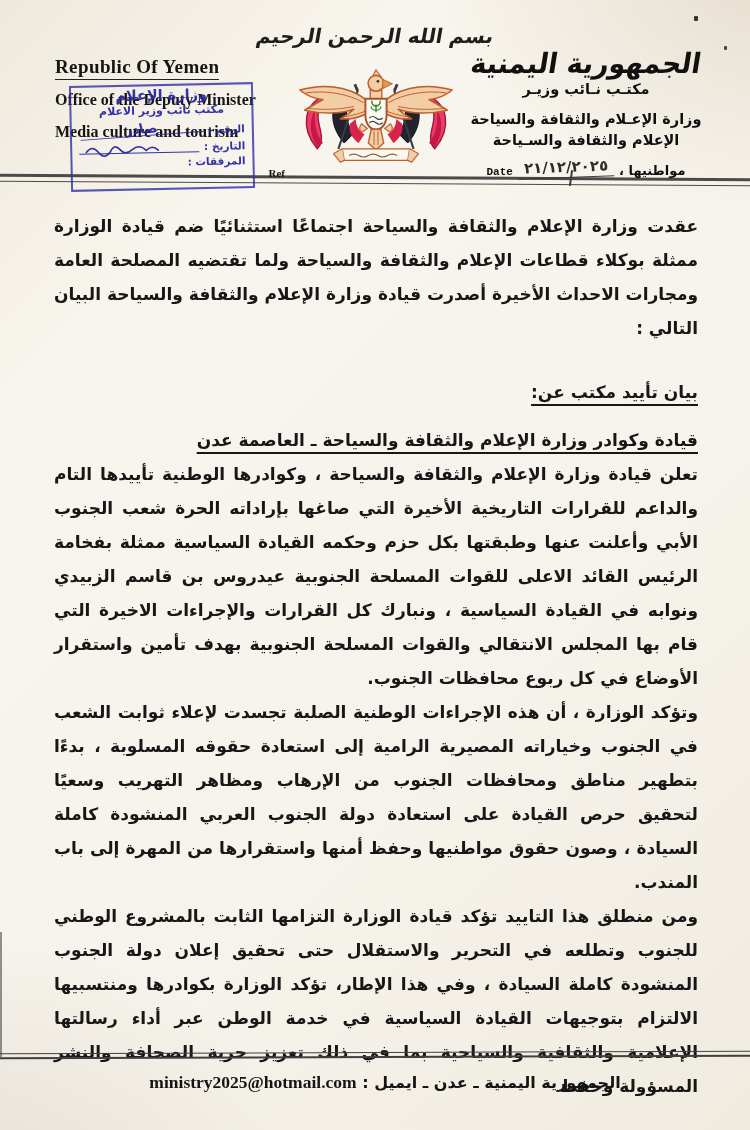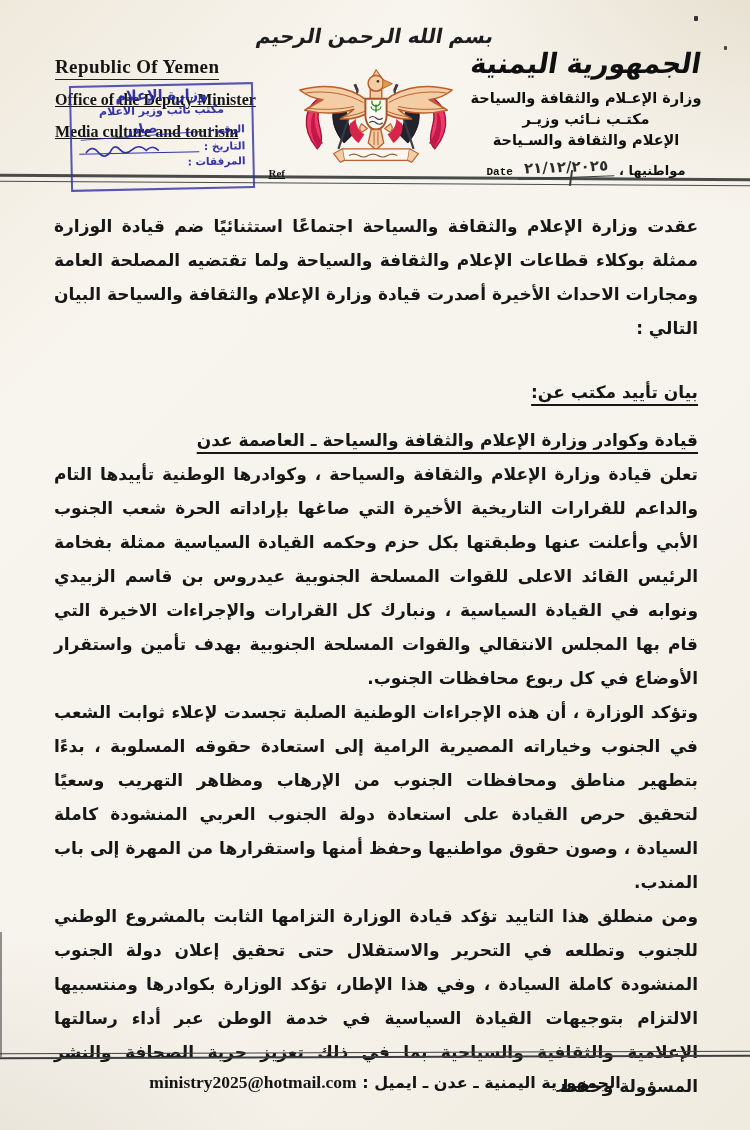--- a/index.html
+++ b/index.html
@@ -6,21 +6,21 @@
   .page {
     position:relative; width:750px; height:1130px; margin:0 auto; overflow:hidden;
     background:
       radial-gradient(120% 60% at 105% -5%, rgba(205,190,160,0.45) 0%, rgba(205,190,160,0) 40%),
       radial-gradient(100% 50% at -5% 105%, rgba(200,190,170,0.35) 0%, rgba(200,190,170,0) 45%),
       linear-gradient(135deg,#efe9dc 0%, #f8f5ee 22%, #f6f3ec 62%, #f0ebdf 100%);
     font-family:"DejaVu Sans", sans-serif; color:#1b1b1b;
   }
 
   
-  .hdr-left { position:absolute; left:55px; top:56px; width:230px; font-family:"Liberation Serif", serif; color:#151515; z-index:1;text-decoration:underline; }
+  .hdr-left { position:absolute; left:55px; top:56px; width:230px; font-family:"Liberation Serif", serif; color:#151515; z-index:1; }
   .en-title { font-size:19px; font-weight:700; letter-spacing:.4px; border-bottom:1.6px solid #222; display:inline-block; padding-bottom:1px; }
   .en-sub   { font-size:16px; font-weight:700; margin-top:11px; }
   .en-sub2  { font-size:16px; font-weight:700; margin-top:14px; }
   .ref      { font-size:11px; font-weight:700; margin-top:26px;text-align:right; }
 
   .stamp {
     position:absolute; left:70px; top:84px; width:184px; height:106px; z-index:2;
     border:2.5px solid rgba(46,46,165,.8); transform:rotate(-1.2deg);
     direction:rtl; color:rgba(40,40,160,.95); font-weight:700;
     padding:1px 7px 2px 7px; box-sizing:border-box;
@@ -158,22 +158,22 @@
     </g>
     <g>
       <path d="M50,88 L120,88 L118,100 L52,100 Z" fill="#faf7ef" stroke="#bb5f2c" stroke-width="1.4"></path>
       <path d="M50,88 l-9,5 7,9 4,-2 M120,88 l9,5 -7,9 -4,-2" fill="#f2cda6" stroke="#bb5f2c" stroke-width="1.2"></path>
       <path d="M57,95 q5,-3 10,0 t10,0 t10,0 t10,0 t10,0" fill="none" stroke="#8a5a3a" stroke-width="1.2"></path>
     </g>
   </svg>
 
   <div class="hdr-right">
     <div class="calligraphy">الجمهورية اليمنية</div>
+    <div class="hr-line">مكتـب نـائب وزيـر</div>
     <div class="hr-line first">وزارة الإعـلام والثقافة والسياحة</div>
-    <div class="hr-line">مكتـب نـائب وزيـر</div>
     <div class="hr-line">الإعلام والثقافة والسـياحة</div>
     <div class="hr-date">
       <span>مواطنيها ،</span>
       <span class="handwritten">٢١/١٢/٢٠٢٥</span>
       <span class="date-en">Date</span>
     </div>
   </div>
   <div class="date-tick"></div>
 
   <div class="rule-top"></div>

